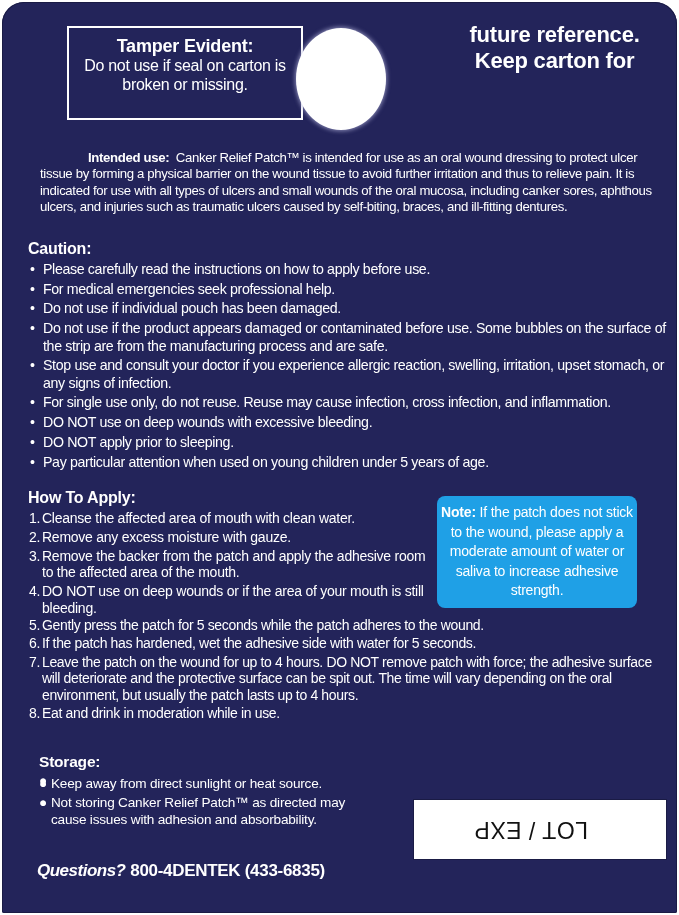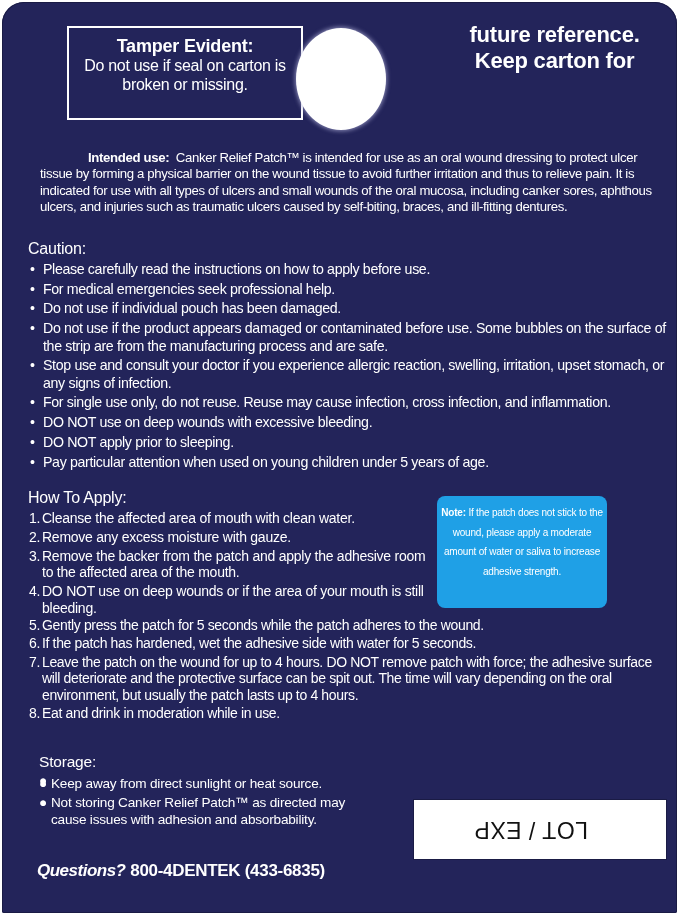--- a/index.html
+++ b/index.html
@@ -28,37 +28,37 @@
   }
   .keep {
     position: absolute; left: 440px; top: 20px; width: 225px;
     text-align: center; font-size: 22px; line-height: 26px; font-weight: bold; letter-spacing: -0.2px;
   }
   .intended {
     position: absolute; left: 38px; top: 148px; width: 620px;
     font-size: 13.2px; line-height: 16.3px; letter-spacing: -0.35px;
   }
   .intended b { font-weight: bold; padding-left: 48px; }
-  .heading { position: absolute; font-weight: normal; font-size: 16px; letter-spacing: -0.2px; }
+  .heading { position: absolute; font-weight: bold; font-size: 16px; letter-spacing: -0.2px; }
   .list { position: absolute; margin: 0; padding: 0; list-style: none; }
   .list li { position: relative; }
   .caution-list { left: 26px; top: 259px; width: 640px; font-size: 14.2px; line-height: 17.5px; letter-spacing: -0.35px; }
   .caution-list li { padding-left: 15px; margin-bottom: 2.2px; }
   .caution-list li .bullet { position: absolute; left: 2px; top: 0; }
   .apply-list { left: 27px; top: 508px; font-size: 14px; line-height: 16.5px; letter-spacing: -0.25px; }
   .apply-list li { padding-left: 13px; margin-bottom: 2.4px; }
   .apply-list li .num { position: absolute; left: 0; top: 0; }
   .apply-list.narrow li { width: 395px; }
   .apply-list2 { left: 27px; top: 615px; font-size: 14px; line-height: 16.3px; letter-spacing: -0.35px; width: 640px; }
   .apply-list2 li { padding-left: 13px; margin-bottom: 2.2px; }
   .apply-list2 li .num { position: absolute; left: 0; top: 0; }
   .note {
-    position: absolute; left: 435px; top: 494px; width: 170px; height: 112px;
+    position: absolute; left: 435px; top: 494px; width: 200px; height: 112px;
     background: #1fa0e6; border-radius: 8px;
-    text-align: center; font-size: 10px; line-height: 19.5px; padding-top: 7px; box-sizing: border-box;
+    text-align: center; font-size: 14px; line-height: 19.5px; padding-top: 7px; box-sizing: border-box;
     letter-spacing: -0.2px;
   }
   .note b { font-weight: bold; }
   .storage-list { left: 37px; top: 771px; font-size: 13.6px; line-height: 16.7px; letter-spacing: -0.2px; width: 340px; }
   .storage-list li { padding-left: 12px; margin-bottom: 2.6px; }
   .storage-list li .bullet { position: absolute; left: 0; top: 0; }
   .questions { position: absolute; left: 35px; top: 859px; font-size: 17px; }
   .questions .q { font-style: italic; font-weight: bold; letter-spacing: -0.5px; margin-right: 0; }
   .questions .phone { font-weight: bold; letter-spacing: -0.3px; }
   .lotbox {

